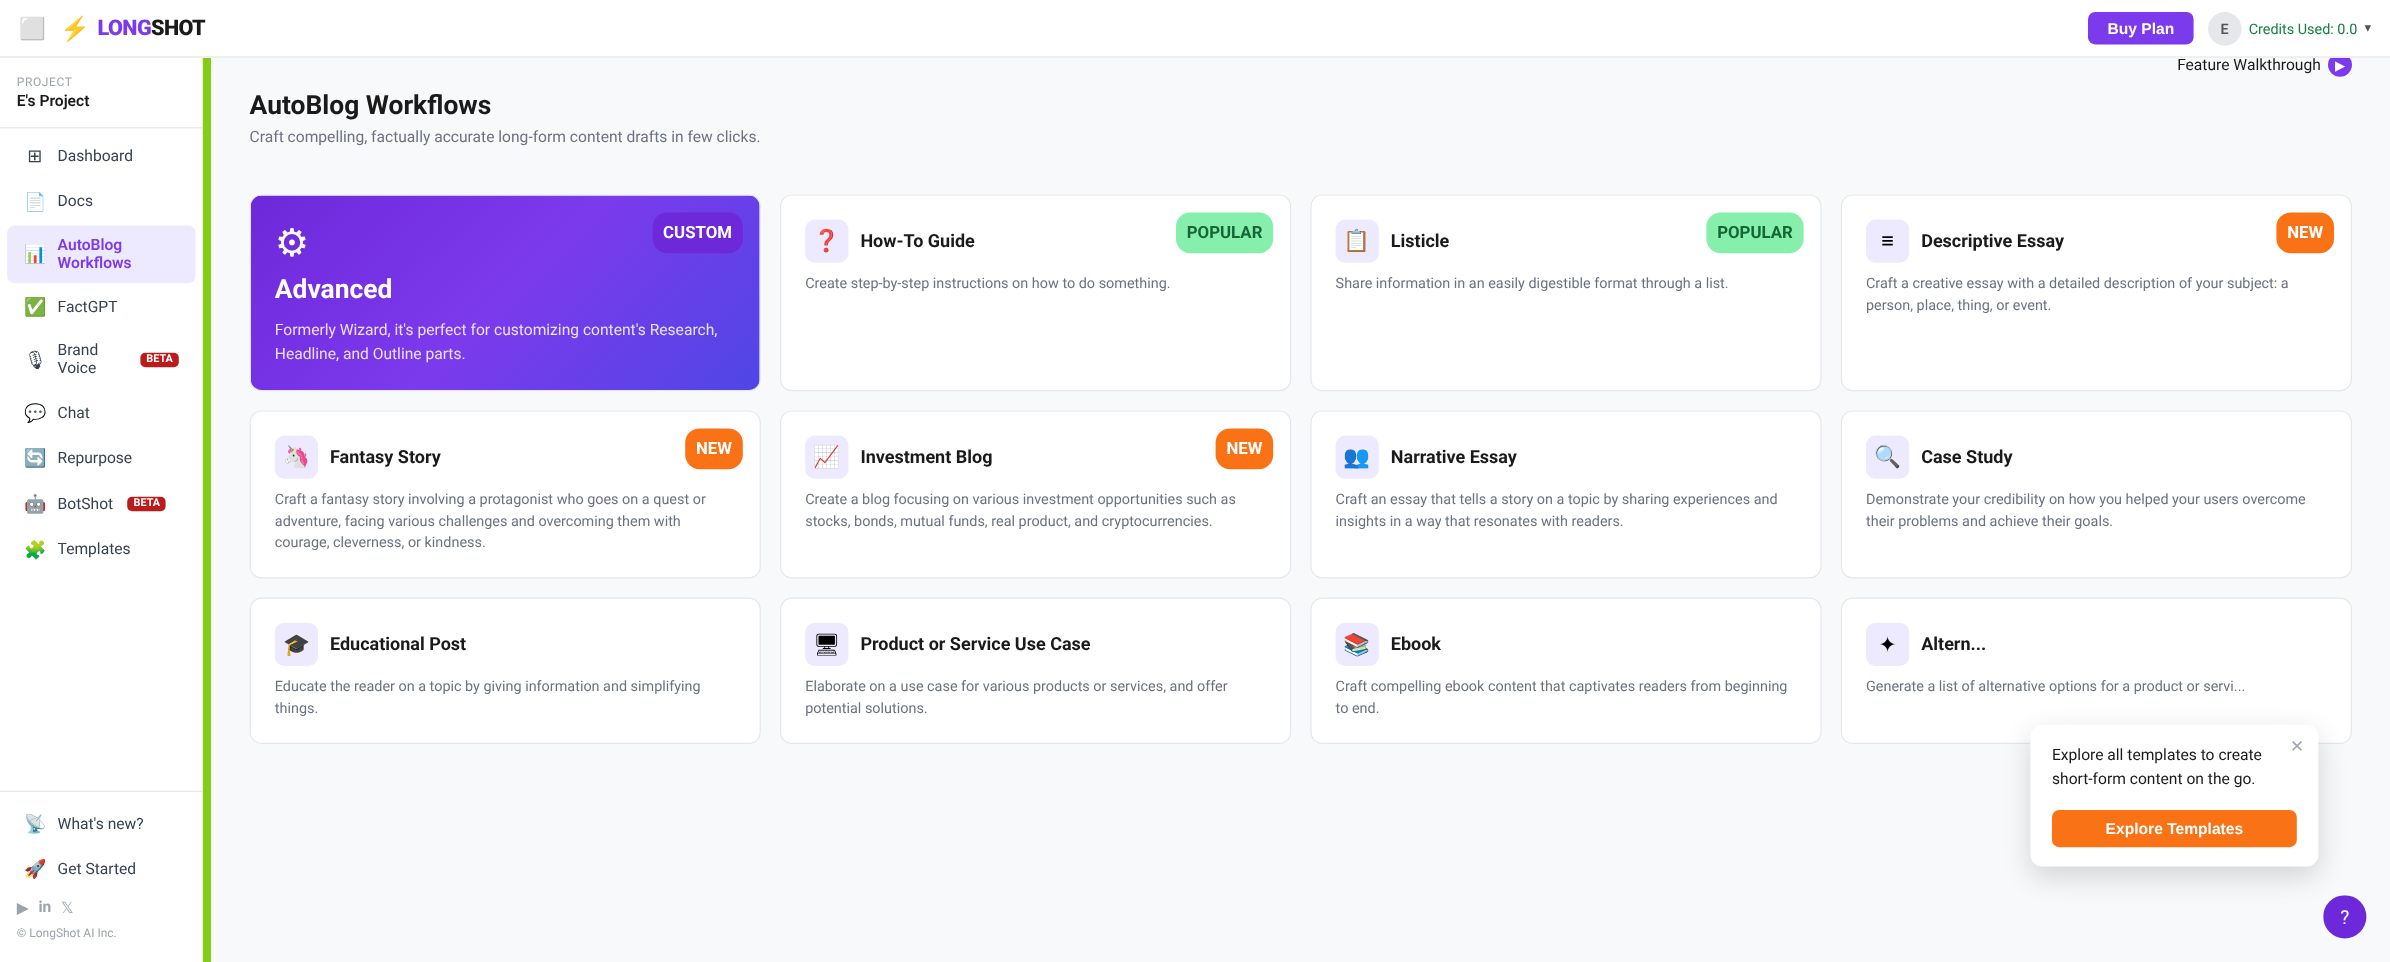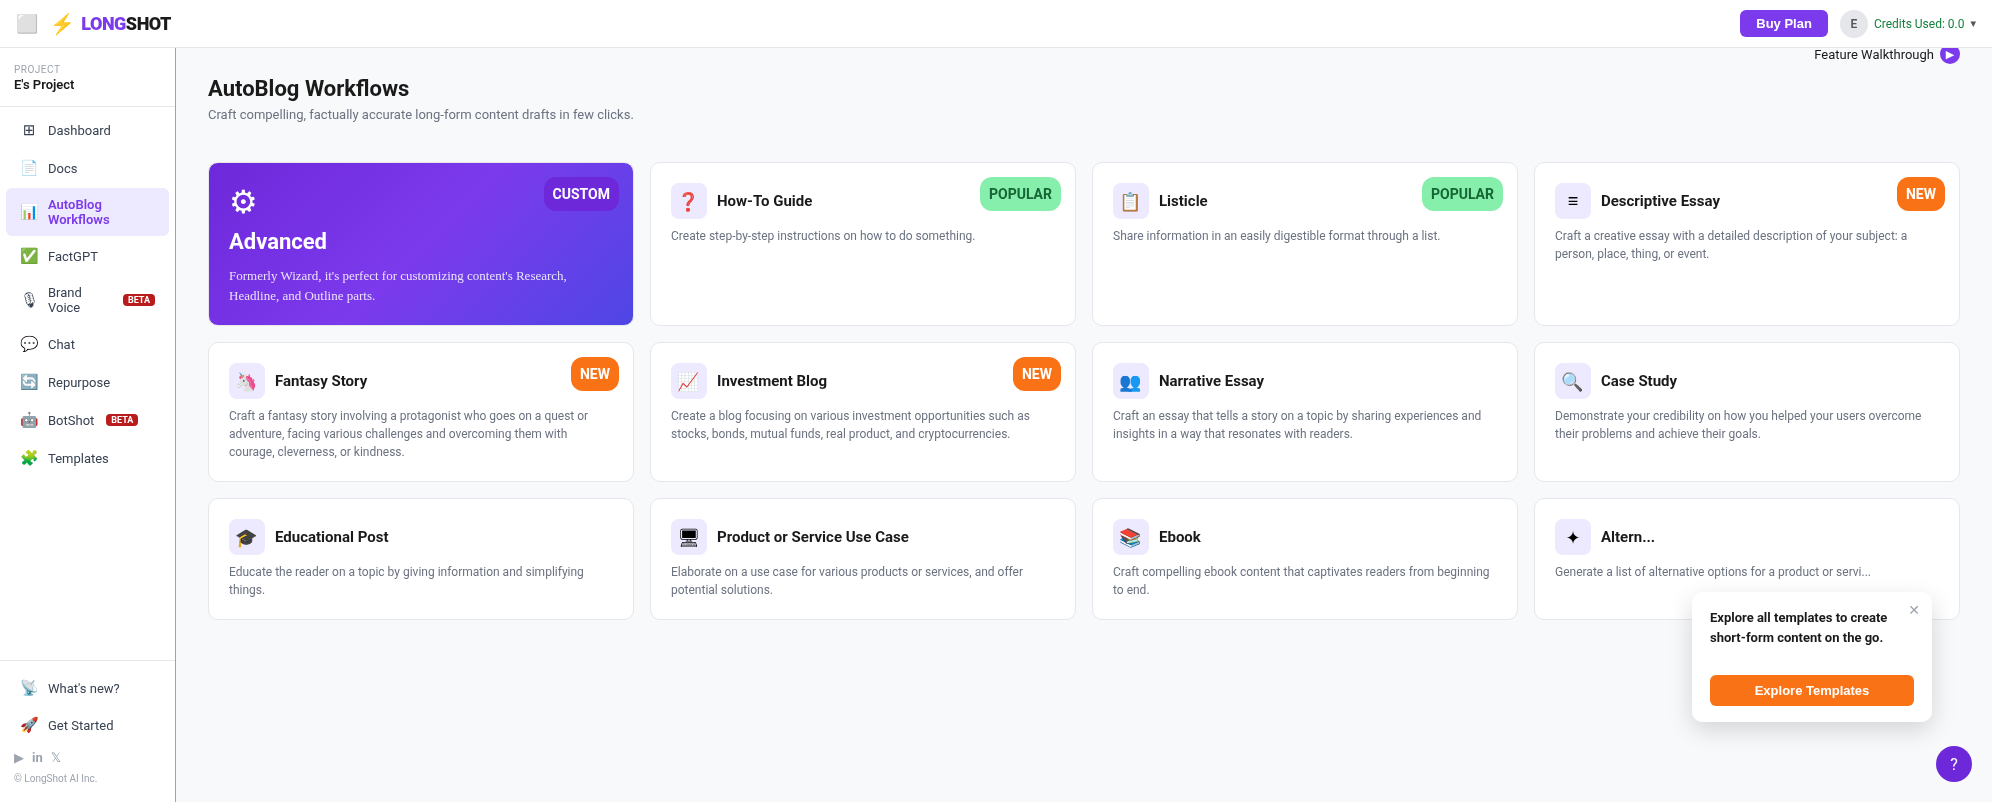--- a/index.html
+++ b/index.html
@@ -23,21 +23,21 @@
     .credits-area { display: flex; align-items: center; gap: 6px; cursor: pointer; }
     .avatar { width: 28px; height: 28px; border-radius: 50%; background: #e5e7eb; display: flex; align-items: center; justify-content: center; font-size: 12px; font-weight: 600; color: #555; }
     .credits-text { font-size: 12px; color: #15803d; }
     .sidebar-toggle { background: none; border: none; cursor: pointer; color: #555; font-size: 18px; }
 
     
     .main-layout { display: flex; flex: 1; overflow: hidden; }
 
     
     .sidebar {
-      width: 176px; min-width: 176px; background: #fff; border-right: 1px solid #84cc16;
+      width: 176px; min-width: 176px; background: #fff; border-right: 7px solid #84cc16;
       display: flex; flex-direction: column; padding: 8px 0; overflow-y: auto;
     }
     .project-label { font-size: 10px; color: #9ca3af; padding: 8px 14px 2px; text-transform: uppercase; letter-spacing: 0.5px; }
     .project-name { font-size: 13px; font-weight: 600; color: #1a1a1a; padding: 0 14px 10px; }
     .sidebar-divider { border: none; border-top: 1px solid #e5e7eb; margin: 4px 0; }
     .sidebar-item {
       display: flex; align-items: center; gap: 10px; padding: 9px 14px;
       font-size: 13px; color: #374151; cursor: pointer; border-radius: 6px; margin: 1px 6px;
       text-decoration: none;
     }
@@ -69,21 +69,21 @@
       background: #fff; border-radius: 10px; padding: 20px;
       cursor: pointer; position: relative; border: 1px solid #e5e7eb;
       transition: box-shadow 0.15s;
     }
 
     .card.featured {
       background: linear-gradient(135deg, #6d28d9, #7c3aed, #4f46e5);
       color: #fff; grid-row: span 1;
     }
     .card.featured .card-title { color: #fff; font-size: 22px; }
-    .card.featured .card-desc { color: rgba(255,255,255,0.85); font-size: 13px; line-height: 1.5; margin-top: 12px; font-family: Liberation Serif, serif; }
+    .card.featured .card-desc { color: rgba(255,255,255,0.85); font-size: 13px; line-height: 1.5; margin-top: 12px; }
 
     .card-badge {
       position: absolute; top: 14px; right: 14px;
       font-size: 14px; font-weight: 700; padding: 9px 9px; border-radius: 12px;
     }
     .badge-custom { background: #6d28d9; color: #fff; }
     .badge-popular { background: #86efac; color: #166534; }
     .badge-new { background: #f97316; color: #fff; }
 
     .card-icon-wrap { display: flex; align-items: center; gap: 10px; margin-bottom: 8px; }
@@ -97,21 +97,21 @@
     
     .tooltip-popup {
       position: fixed; bottom: 80px; right: 60px;
       background: #fff; border-radius: 10px; padding: 16px 18px;
       box-shadow: 0 8px 24px rgba(0,0,0,0.15); width: 240px; z-index: 100;
     }
     .tooltip-close {
       position: absolute; top: 10px; right: 12px; font-size: 14px;
       color: #9ca3af; cursor: pointer; background: none; border: none;
     }
-    .tooltip-text { font-size: 13px; color: #1a1a1a; line-height: 1.5; margin-bottom: 28px; font-weight: bold; }
+    .tooltip-text { font-size: 13px; color: #1a1a1a; line-height: 1.5; margin-bottom: 16px; }
     .explore-btn {
       background: #f97316; color: #fff; border: none; border-radius: 6px;
       padding: 8px 16px; font-size: 13px; font-weight: 600; cursor: pointer; width: 100%;
     }
 
     
     .help-btn {
       position: fixed; bottom: 20px; right: 20px;
       width: 36px; height: 36px; background: #6d28d9; border-radius: 50%;
       display: flex; align-items: center; justify-content: center;

